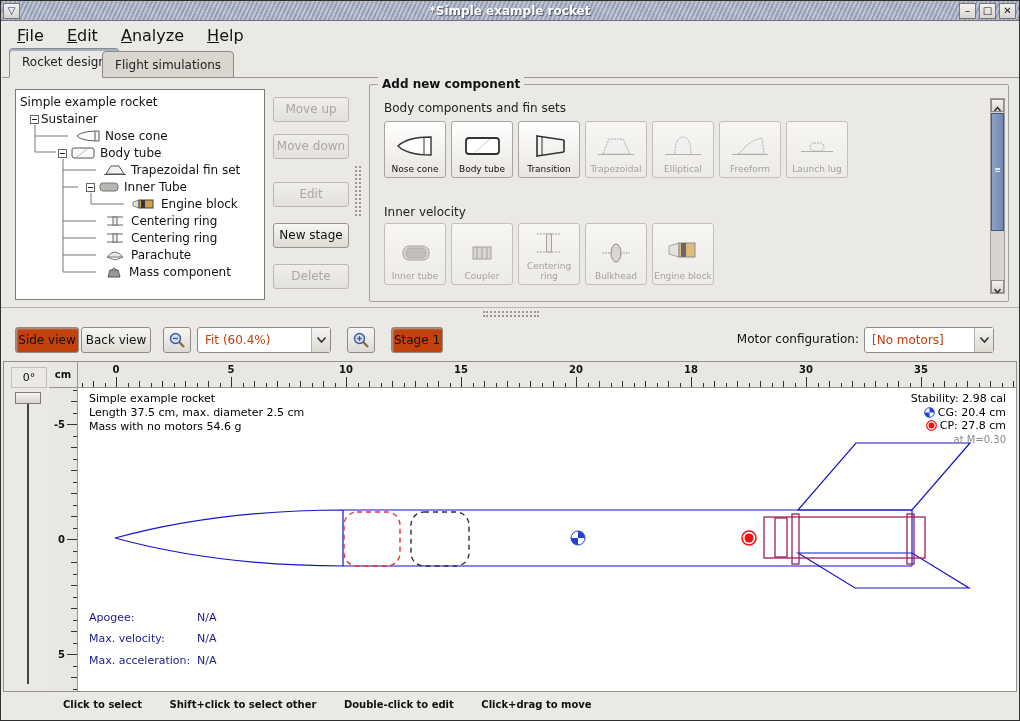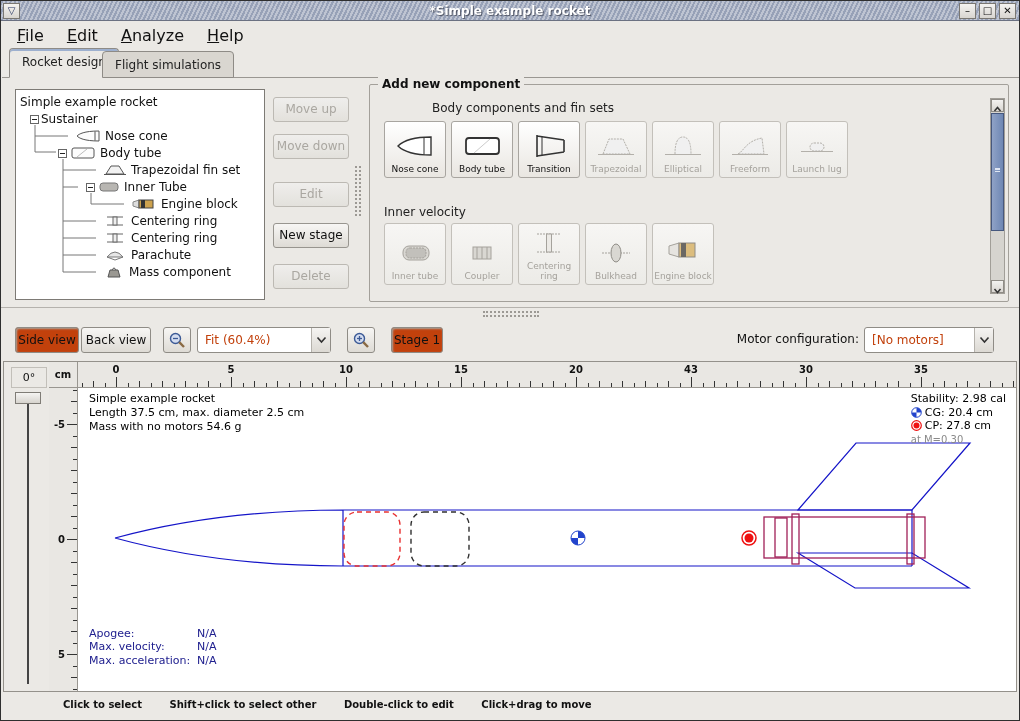--- a/index.html
+++ b/index.html
@@ -116,25 +116,25 @@
   .htick { position:absolute; bottom:0; width:1px; background:#333; }
   .htick.t0 { height:4px; } .htick.t1 { height:6px; } .htick.t5 { height:10px; }
   .hlabel { position:absolute; top:2px; transform:translateX(-50%); font-size:10px; font-weight:bold; color:#111; }
   .vtick { position:absolute; right:0; height:1px; background:#333; }
   .vtick.t0 { width:4px; } .vtick.t1 { width:6px; } .vtick.t5 { width:10px; }
   .vlabel { position:absolute; right:12px; transform:translateY(-50%); font-size:10px; font-weight:bold; color:#111; }
   .canvas { position:absolute; left:74px; top:26px; right:0; bottom:0; background:#fff; }
 
   .info-block { position:absolute; left:11px; top:4px; font-size:11px; color:#000; line-height:14px; }
   .stab-block { position:absolute; right:10px; top:4px; font-size:11px; color:#000;
-    line-height:13.5px; }
+    line-height:13.5px; text-align:right; }
   .stab-row svg { vertical-align:-2px; margin-right:3px; }
   .mach { color:#8a8a8a; font-size:10px; }
   .flight-block { position:absolute; left:11px; bottom:24px; font-size:11px; color:#20208f; line-height:13.5px; }
-  .flight-block .fl { display:inline-block; width:108px; }
+  .flight-block .fl { display:inline-block; width:108px;margin-top:8px; }
   .flight-block .fv { font-weight:normal; }
 
   
   .hintbar { position:absolute; left:0; top:693px; width:1020px; height:26px;
     font-size:10px; font-weight:bold; color:#111; padding-left:62px; padding-top:5px; }
   .hintbar span { margin-right:24px; }
 </style>
 </head>
 <body>
 
@@ -247,21 +247,21 @@
     <div class="side-btn disabled" style="top:19px;">Move up</div>
     <div class="side-btn disabled" style="top:56px;">Move down</div>
     <div class="side-btn disabled" style="top:104px;">Edit</div>
     <div class="side-btn" style="top:145px;">New stage</div>
     <div class="side-btn disabled" style="top:186px;">Delete</div>
 
     <div class="vgrip"></div>
 
     <div class="groupbox">
       <div class="group-legend">Add new component</div>
-      <div class="section-label" style="top:16px;margin-left:48px;">Body components and fin sets</div>
+      <div class="section-label" style="top:16px;">Body components and fin sets</div>
 
       <div class="cbtn-row row1" style="top:36px;">
         <div class="cbtn">
           <svg class="cicon" width="40" height="30">
               <path d="M36,6 C14,6 6,12 3,15 C6,18 14,24 36,24 Z" fill="#fff" stroke="#333" stroke-width="1.4"></path>
               <line x1="29" y1="6.6" x2="29" y2="23.4" stroke="#333"></line>
             </svg>
           <div class="clabel">Nose cone</div>
         </div>
         <div class="cbtn">
@@ -490,21 +490,21 @@
         <div class="htick t1" style="left: 889px;"></div>
         <div class="htick t0" style="left: 900.5px;"></div>
         <div class="htick t1" style="left: 912px;"></div>
         <div class="htick t0" style="left: 923.5px;"></div>
         <div class="htick t1" style="left: 935px;"></div>
         <div class="hlabel" style="left: 38px;">0</div>
         <div class="hlabel" style="left: 153px;">5</div>
         <div class="hlabel" style="left: 268px;">10</div>
         <div class="hlabel" style="left: 383px;">15</div>
         <div class="hlabel" style="left: 498px;">20</div>
-        <div class="hlabel" style="left: 613px;">43</div>
+        <div class="hlabel" style="left: 613px;">18</div>
         <div class="hlabel" style="left: 728px;">30</div>
         <div class="hlabel" style="left: 843px;">35</div>
       </div>
     <div class="vruler">
         <div class="vtick t0" style="top: 1.5px;"></div>
         <div class="vtick t1" style="top: 13px;"></div>
         <div class="vtick t0" style="top: 24.5px;"></div>
         <div class="vtick t5" style="top: 36px;"></div>
         <div class="vtick t0" style="top: 47.5px;"></div>
         <div class="vtick t1" style="top: 59px;"></div>

